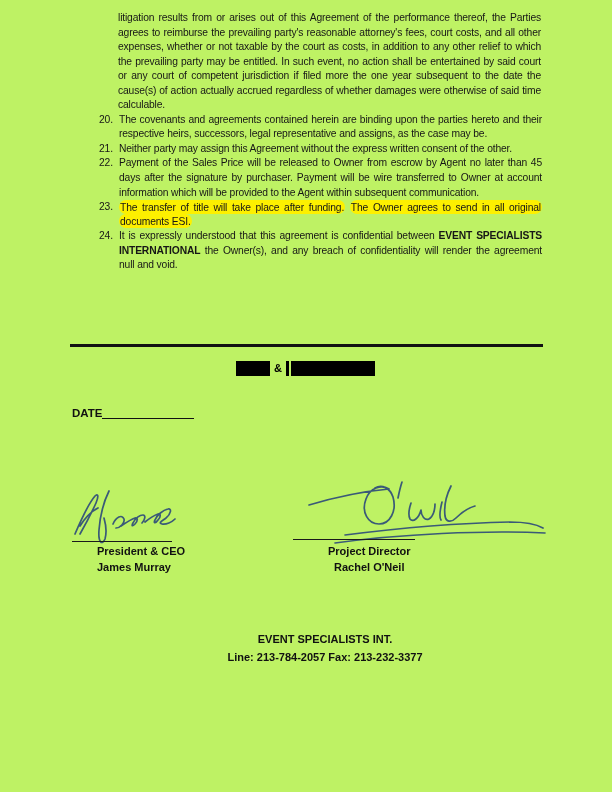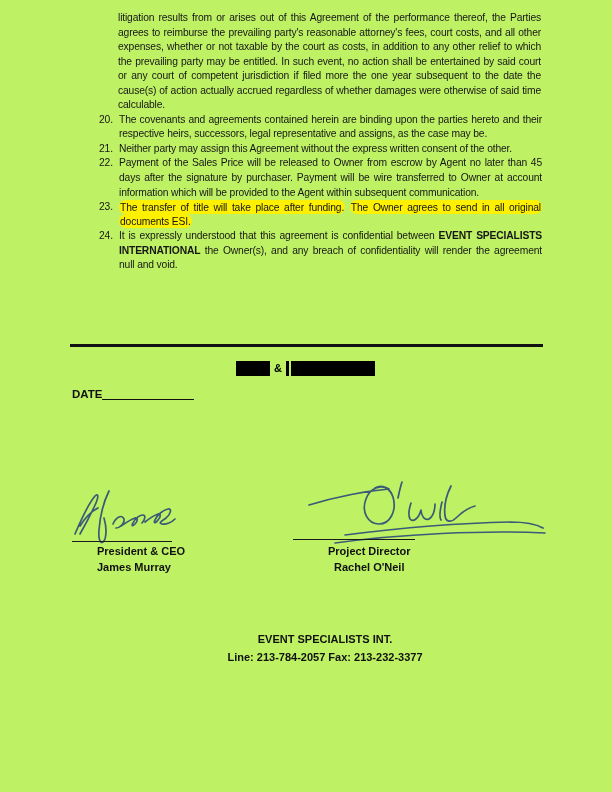--- a/index.html
+++ b/index.html
@@ -62,21 +62,21 @@
     height:16px;
     font-size:11px;font-weight:bold;color:#000;
   }
   .redact{background:#000;height:15px;display:inline-block;}
   .r1{width:34px;margin-right:4px;}
   .rbar{width:3px;margin-left:4px;margin-right:2px;}
   .r2{width:84px;}
   
   .date-row{
     position:absolute;
-    left:72px;top:386px;
+    left:72px;top:405px;
     display:flex;align-items:flex-end;
     font-size:11.5px;font-weight:bold;color:#111;
   }
   .date-fill{
     display:inline-block;
     width:92px;height:13px;
     border-bottom:1.6px solid #111;
   }
   
   .sig-svg{position:absolute;}

